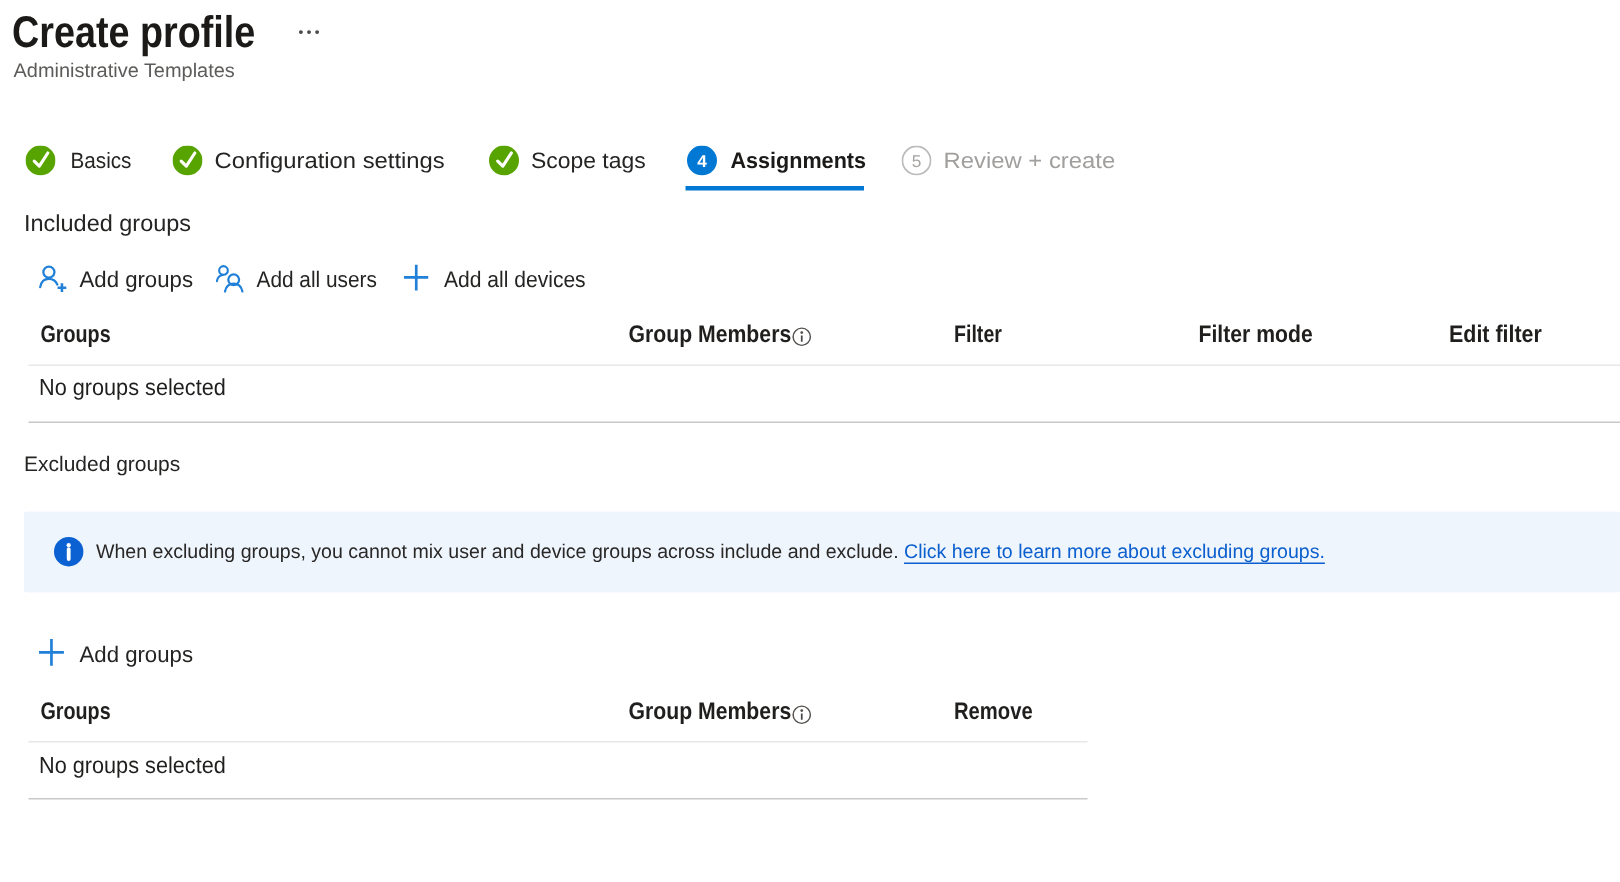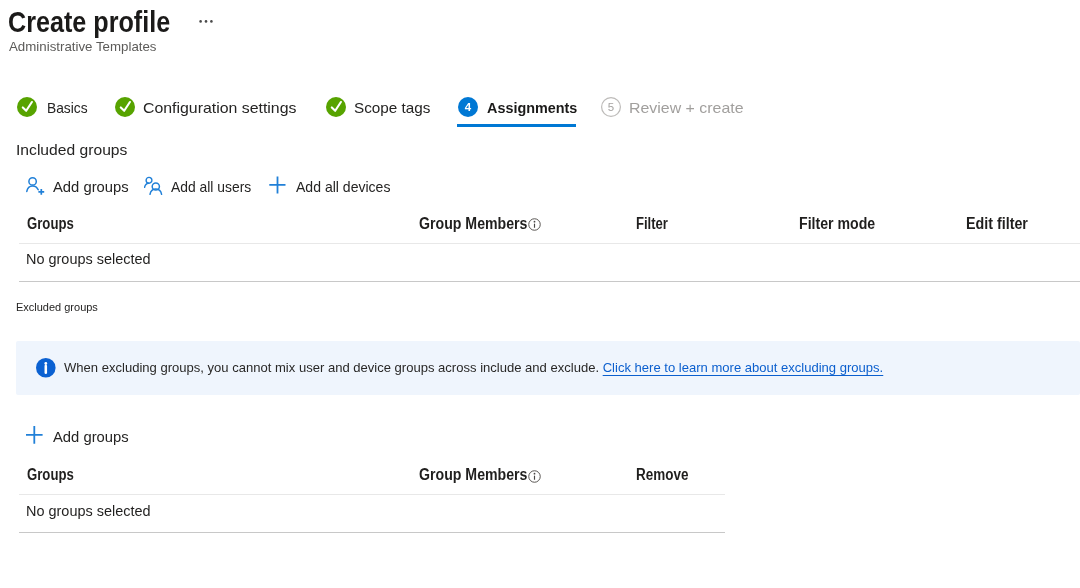--- a/index.html
+++ b/index.html
@@ -80,21 +80,21 @@
   <path d="M7 6.1 V 10.5" stroke="#484644" stroke-width="1.25"></path>
 </svg>
 <div class="abs hd" id="h1c" style="left:635.6px; top:215.6px; font-size:16px; font-weight:700; color:#201f1e; transform:scaleX(0.817);">Filter</div>
 <div class="abs hd" id="h1d" style="left:798.9px; top:215.6px; font-size:16px; font-weight:700; color:#201f1e; transform:scaleX(0.883);">Filter mode</div>
 <div class="abs hd" id="h1e" style="left:966.3px; top:215.6px; font-size:16px; font-weight:700; color:#201f1e; transform:scaleX(0.893);">Edit filter</div>
 
 <div class="hline" style="left:18.5px; top:243px; width:1061.5px; background:#e8e8e8;"></div>
 <div class="abs" id="r1" style="left:25.7px; top:251.4px; font-size:15.4px; color:#201f1e; transform:scaleX(0.939);">No groups selected</div>
 <div class="hline" style="left:18.5px; top:281px; width:1061.5px; background:#c8c8c8;"></div>
 
-<div class="abs" id="exc" style="left:16.1px; top:301.5px; font-size:11px; color:#252423; transform:scaleX(0.999);">Excluded groups</div>
+<div class="abs" id="exc" style="left:16.1px; top:301.5px; font-size:14px; color:#252423; transform:scaleX(0.999);">Excluded groups</div>
 
 <div class="abs" style="left:16px; top:341px; width:1064px; height:54px; background:#eff5fd; border-radius:2px;"></div>
 <svg class="abs" style="left:36px; top:358.3px;" width="19.6" height="19.6" viewBox="0 0 20 20">
   <circle cx="10" cy="10" r="10" fill="#0b61d2"></circle>
   <circle cx="10" cy="5.6" r="1.45" fill="#fff"></circle>
   <path d="M10 8.2 V 15" stroke="#fff" stroke-width="2.6" stroke-linecap="round"></path>
 </svg>
 <div class="abs" id="ban" style="left:63.5px; top:360.7px; font-size:13.2px; color:#292827; transform:scaleX(0.989);">When excluding groups, you cannot mix user and device groups across include and exclude. <a style="color:#0b5fce; text-decoration:underline; text-underline-offset:2.5px;">Click here to learn more about excluding groups.</a></div>
 
 <svg class="abs" style="left:26.4px; top:426.4px;" width="18" height="19" viewBox="0 0 18 19">

